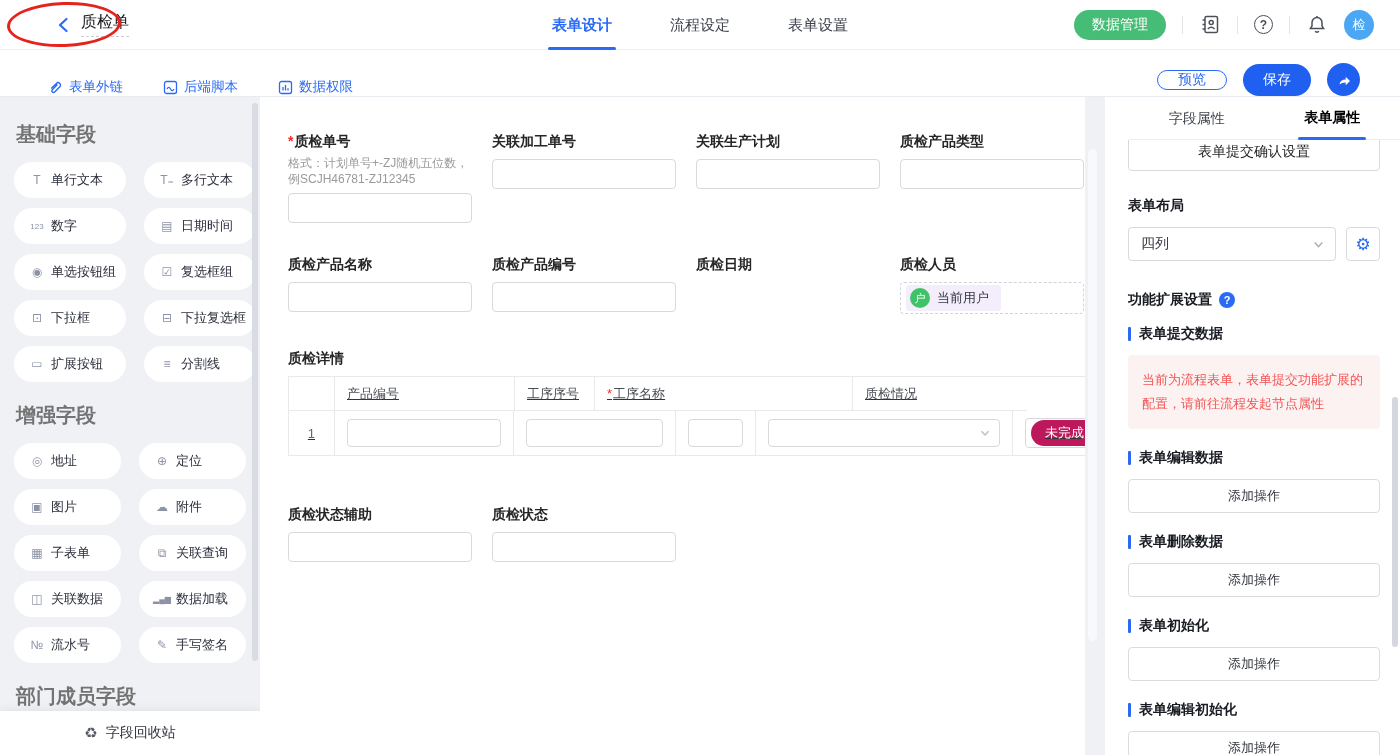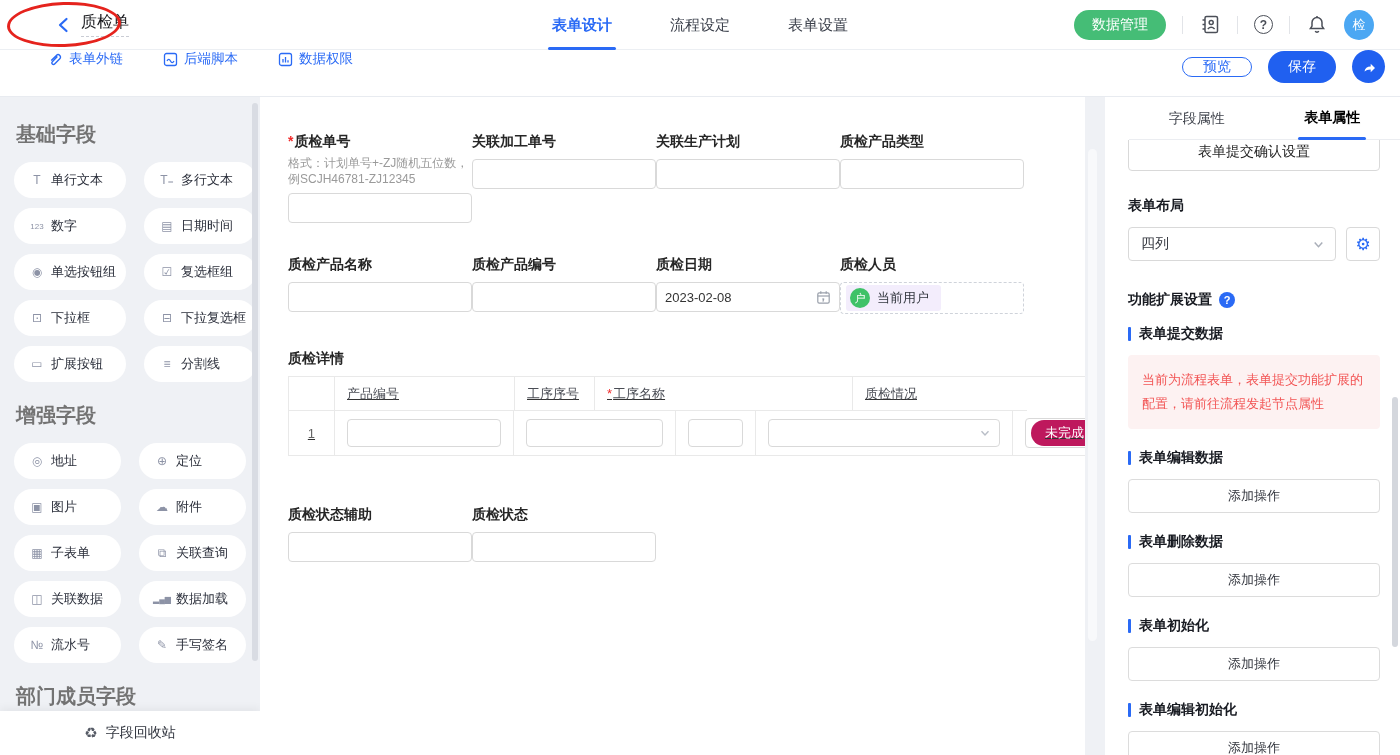--- a/index.html
+++ b/index.html
@@ -30,21 +30,21 @@
   .vdiv { width:1px; height:18px; background:#e2e4e8; }
   .hicon { width:22px; height:22px; display:flex; align-items:center; justify-content:center; cursor:pointer; }
   .qring { width:19px; height:19px; border:1.5px solid #4b4f58; border-radius:50%;
     font-size:12px; color:#4b4f58; display:flex; align-items:center; justify-content:center;
     font-weight:bold; cursor:pointer; }
   .avatar { width:30px; height:30px; border-radius:50%; background:#4ba7f3; color:#fff;
     font-size:13px; display:flex; align-items:center; justify-content:center; cursor:pointer; }
 
   
   .toolbar { height:47px; background:#fff; border-bottom:1px solid #e8ebf0;
-    display:flex; align-items:flex-start; padding:0 15px 0 48px; }
+    display:flex; align-items:flex-end; padding:0 40px 0 48px; }
   .tlink { display:flex; align-items:center; gap:6px; color:#2a6af5; font-size:13.5px;
     margin-right:40px; cursor:pointer; text-decoration:none; }
   .toolbar-right { margin-left:auto; display:flex; align-items:center; gap:16px; }
   .btn-outline { height:20px; padding:0 20px; border-radius:16px; border:1px solid #2a6af5;
     color:#2a6af5; background:#fff; font-size:14px; cursor:pointer; }
   .btn-solid { height:32px; padding:0 20px; border-radius:16px; border:none;
     color:#fff; background:#2060f0; font-size:14px; cursor:pointer; }
   .btn-circle { width:33px; height:33px; border-radius:50%; background:#2060f0; border:none;
     display:flex; align-items:center; justify-content:center; cursor:pointer; }
 
@@ -64,21 +64,21 @@
   .pill.partial { height:14px; border-radius:18px 18px 0 0; }
   .recycle-bar { position:absolute; left:0; bottom:0; width:260px; height:44px; background:#fff;
     box-shadow:0 -3px 8px rgba(0,0,0,0.05); display:flex; align-items:center; justify-content:center;
     gap:8px; font-size:14px; color:#30343e; cursor:pointer; z-index:5; }
   .recycle-bar .ric { font-size:15px; color:#565b66; }
   .side-scrollbar { position:absolute; right:2px; top:6px; width:6px; height:558px;
     background:#d9dce3; border-radius:3px; }
 
   
   .canvas { width:825px; background:#fff; padding:36px 0 0 28px; overflow:hidden; flex:none; }
-  .frow { display:flex; }
+  .frow { display:flex; gap:20px; }
   .field { width:184px; flex:none; }
   .flabel { font-size:14px; font-weight:bold; color:#262626; margin-bottom:8px; }
   .req { color:#f02c2c; margin-right:1px; }
   .fhint { font-size:12px; color:#9a9a9a; line-height:1.3; margin:-3px 0 6px 0; }
   .finput { width:184px; height:30px; border:1px solid #d9d9d9; border-radius:4px;
     background:#fff; font-size:13px; padding:0 8px; color:#333; outline:none; }
   .datebox { display:flex; align-items:center; justify-content:space-between; cursor:pointer; }
   .userbox { width:184px; height:32px; border:1px dashed #cfd3da; border-radius:4px;
     display:flex; align-items:center; padding:0 5px; cursor:pointer; }
   .user-tag { display:flex; align-items:center; gap:7px; background:#f3edfc; border-radius:3px;
@@ -379,33 +379,20 @@
         <div class="field">
           <div class="flabel">质检产品名称</div>
           <input class="finput" style="">
         </div>
         <div class="field">
           <div class="flabel">质检产品编号</div>
           <input class="finput" style="">
         </div>
         <div class="field">
           <div class="flabel">质检日期</div>
-          <div class="finput datebox">
-            <span>2023-02-08</span>
-            <span>
-              <svg width="15" height="15" viewBox="0 0 15 15" fill="none" stroke="#9aa0ab" stroke-width="1.2">
-                <rect x="1.8" y="2.8" width="11.4" height="10.4" rx="1.4"></rect>
-                <line x1="1.8" y1="6" x2="13.2" y2="6"></line>
-                <line x1="4.8" y1="1.2" x2="4.8" y2="3.8"></line>
-                  <line x1="10.2" y1="1.2" x2="10.2" y2="3.8"></line>
-                <line x1="6.3" y1="9" x2="8.2" y2="9"></line>
-                  <line x1="7.6" y1="9" x2="7" y2="11.6"></line>
-              </svg>
-            </span>
-          </div>
         </div>
         <div class="field">
           <div class="flabel">质检人员</div>
           <div class="userbox">
             <span class="user-tag">
               <span class="user-mini">户</span>
               <span>当前用户</span>
             </span>
           </div>
         </div>

